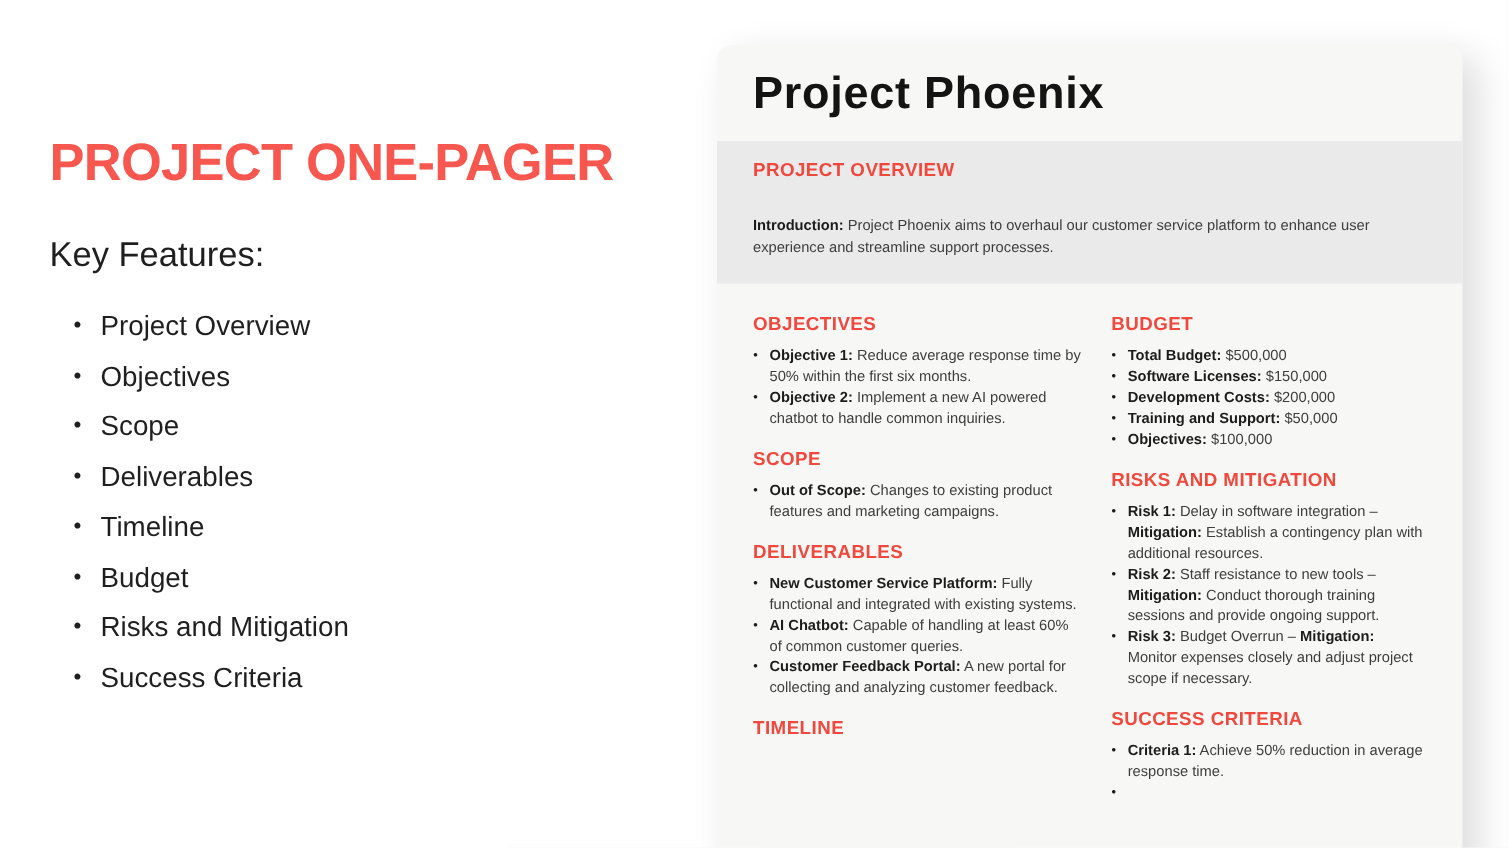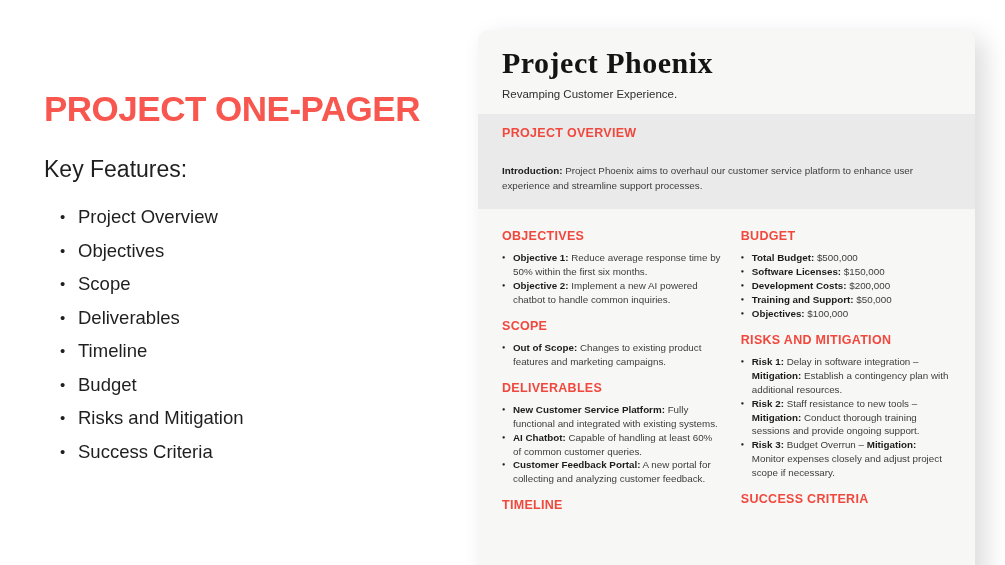--- a/index.html
+++ b/index.html
@@ -7,21 +7,21 @@
   body {
     position: relative;
     overflow: hidden;
     background: #ffffff;
     font-family: "Liberation Sans", sans-serif;
   }
 
   
   .slide-left {
     position: absolute;
-    left: 44px; top: 88px; width: 420px;
+    left: 33px; top: 88px; width: 420px;
   }
   .slide-title {
     font-size: 35px;
     line-height: 1.2;
     font-weight: 800;
     letter-spacing: -0.5px;
     color: #f8574f;
   }
   .slide-subtitle {
     margin-top: 26px;
@@ -55,21 +55,21 @@
     width: 497px; height: 600px;
     background: #f7f7f6;
     border-radius: 10px;
     box-shadow: 10px 8px 26px rgba(0,0,0,0.14);
     overflow: hidden;
   }
   .doc-header {
     padding: 16px 24px 14px 24px;
   }
   .doc-title {
-    font-family: Liberation Serif, serif;
+    font-family: Liberation Sans, sans-serif;
     font-weight: 700;
     font-size: 30px;
     letter-spacing: 0.5px;
     color: #141414;
   }
   .doc-subtitle {
     margin-top: 8px;
     font-size: 11.5px;
     color: #2e2e2e;
   }
@@ -132,21 +132,20 @@
       <li>Timeline</li>
       <li>Budget</li>
       <li>Risks and Mitigation</li>
       <li>Success Criteria</li>
     </ul>
 </div>
 
 <div class="doc-card">
   <div class="doc-header">
     <div class="doc-title">Project Phoenix</div>
-    <div class="doc-subtitle">Revamping Customer Experience.</div>
   </div>
   <div class="doc-overview">
     <div class="doc-heading">PROJECT OVERVIEW</div>
     <div id="overview-paragraphs">
         <div class="doc-par"><b>Introduction:</b><span> Project Phoenix aims to overhaul our customer service platform to enhance user experience and streamline support processes.</span></div>
       </div>
   </div>
   <div class="doc-columns">
     <div class="doc-col-left" id="col-left">
         <div class="doc-heading">OBJECTIVES</div>
@@ -175,15 +174,19 @@
           <li><b>Training and Support:</b><span> $50,000</span></li>
           <li><b>Objectives:</b><span> $100,000</span></li>
         </ul>
         <div class="doc-heading">RISKS AND MITIGATION</div>
         <ul class="doc-list">
           <li><b>Risk 1:</b><span> Delay in software integration – </span><b>Mitigation:</b><span> Establish a contingency plan with additional resources.</span></li>
           <li><b>Risk 2:</b><span> Staff resistance to new tools – </span><b>Mitigation:</b><span> Conduct thorough training sessions and provide ongoing support.</span></li>
           <li><b>Risk 3:</b><span> Budget Overrun – </span><b>Mitigation:</b><span> Monitor expenses closely and adjust project scope if necessary.</span></li>
         </ul>
         <div class="doc-heading">SUCCESS CRITERIA</div>
+        <ul class="doc-list">
+          <li><b>Criteria 1:</b><span> Achieve 50% reduction in average response time.</span></li>
+          <li></li>
+        </ul>
       </div>
   </div>
 </div>
 
 </body></html>

